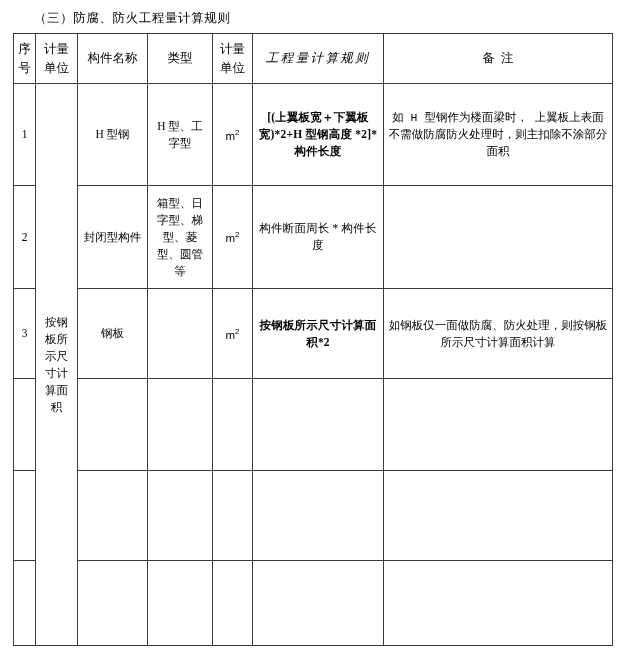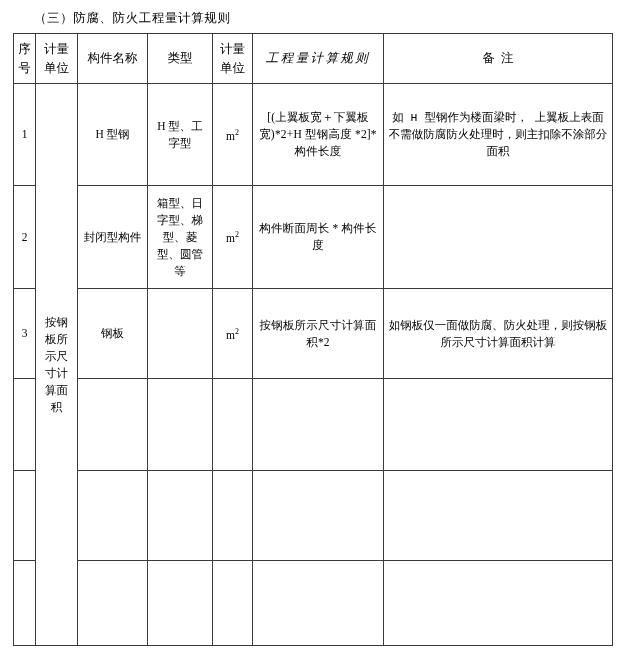--- a/index.html
+++ b/index.html
@@ -75,21 +75,21 @@
   .head-note {
     letter-spacing: 6px;
     padding-left: 6px;
     display: block;
   }
 
   td.cell-seq { font-size: 11.5px; }
 
   td.cell-rule {
     text-align: left;
-    font-weight: normal;
+    font-weight: bold;
     letter-spacing: 0.2px;
     padding-left: 5px;
     padding-right: 5px;
     line-height: 18px;
   }
   td.cell-rule.plain { font-weight: normal; font-family: Liberation Serif, serif; }
 
   td.cell-note {
     text-align: left;
     font-size: 10.5px;
@@ -106,21 +106,21 @@
     line-height: 21px;
     vertical-align: top;
     padding-top: 6px;
   }
 
   td.cell-type-multi {
     line-height: 19px;
     font-family: Liberation Mono, monospace;
   }
 
-  .unit-m { font-family: Liberation Serif, serif; font-size: 11.5px; text-align: center; }
+  .unit-m { font-family: Liberation Sans, sans-serif; font-size: 11.5px; text-align: center; }
   .unit-m sup { font-size: 8px; vertical-align: super; }
 
   tr.r1 td { height: 102px; }
   tr.r2 td { height: 103px; }
   tr.r3 td { height: 90px; }
   tr.r4 td { height: 92px; }
   tr.r5 td { height: 90px; }
   tr.r6 td { height: 85px; }
 </style>
 </head>

